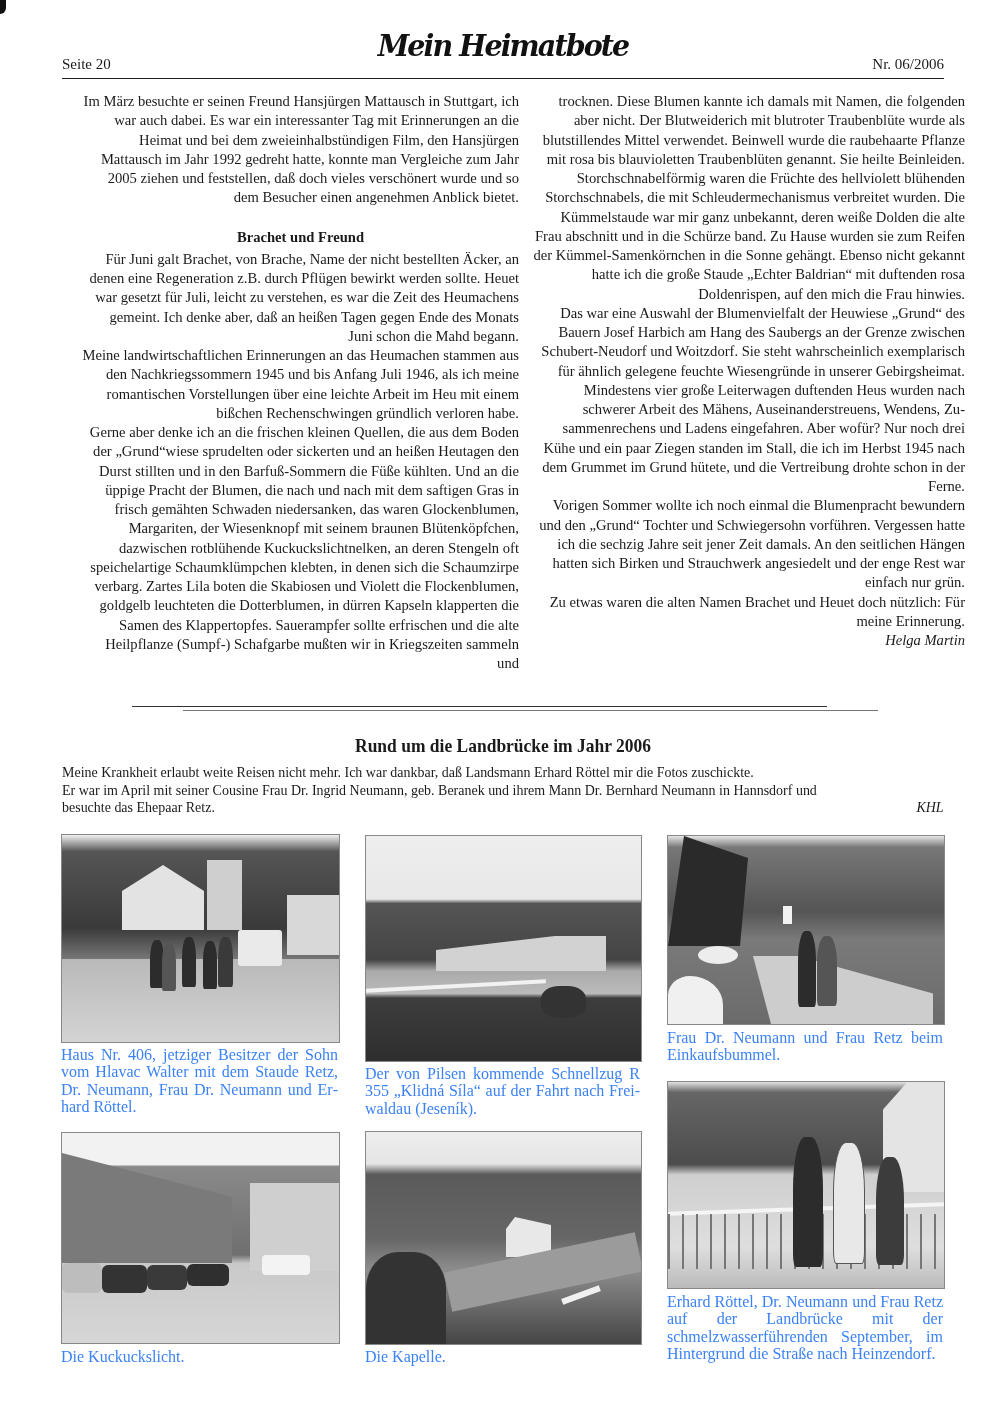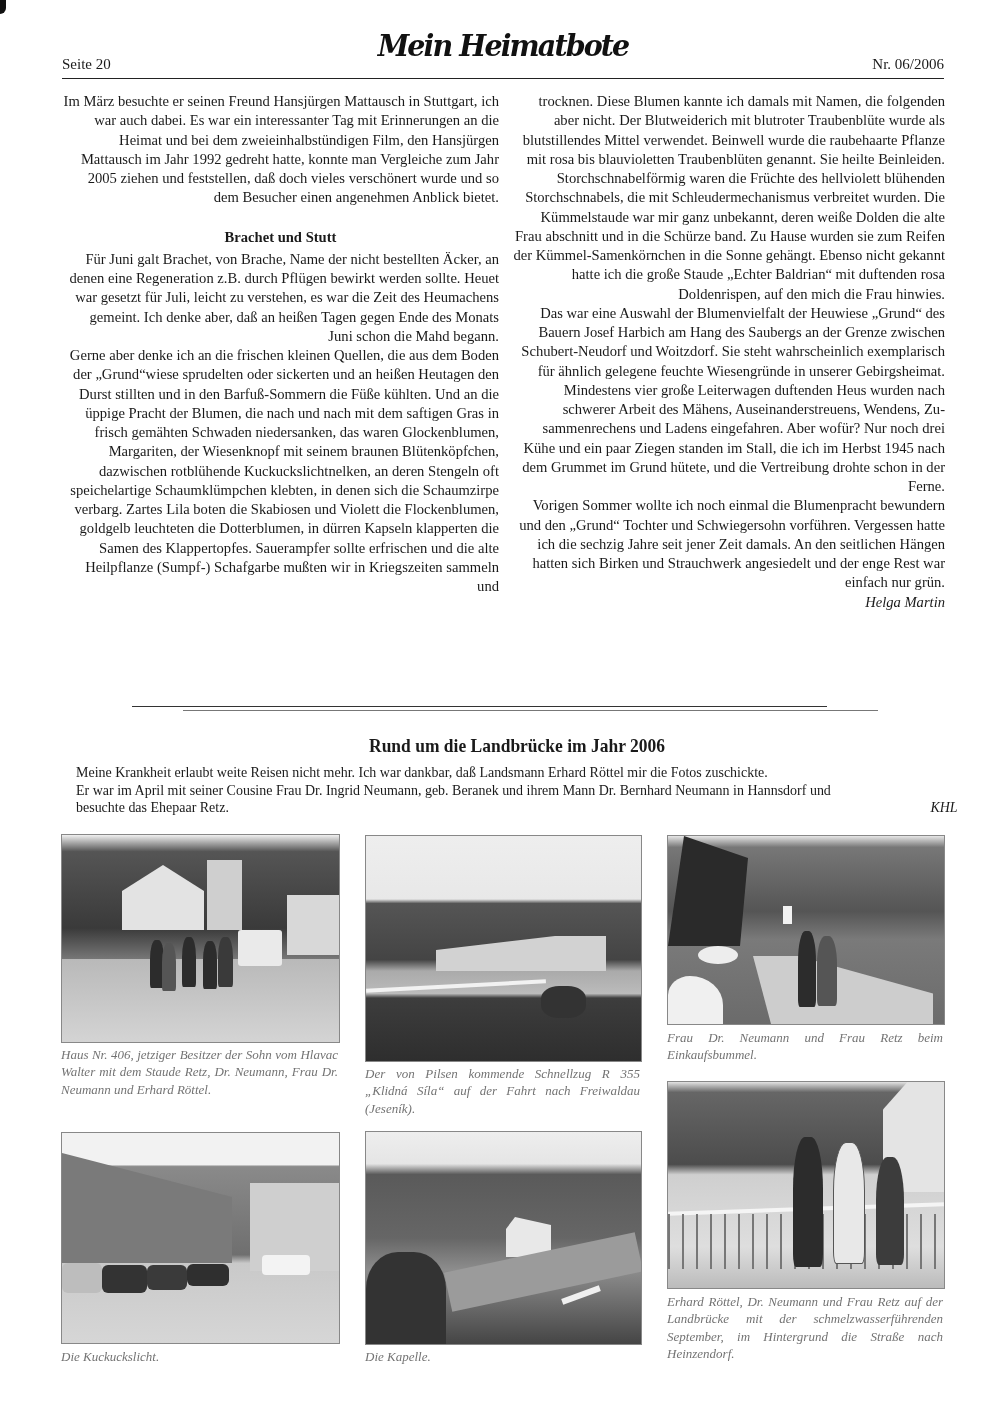--- a/index.html
+++ b/index.html
@@ -9,43 +9,43 @@
                  background: #111; border-bottom-right-radius: 6px; }
   .header { position: absolute; left: 62px; top: 24px; width: 882px; height: 54px;
             border-bottom: 1.5px solid #222; }
   .header .page-no { position: absolute; left: 0; bottom: 5px; font-size: 15px; font-family: Liberation Serif, serif; }
   .header .issue { position: absolute; right: 0; bottom: 5px; font-size: 15px; }
   .header .masthead { position: absolute; left: 0; right: 0; top: 4px; text-align: center;
             font-family: "DejaVu Serif", serif; font-weight: bold; font-style: italic;
             font-size: 30px; letter-spacing: -2px; transform: scaleX(0.95); color: #111; }
 
   .col { position: absolute; top: 92px; width: 437px; font-size: 14.6px; line-height: 19.25px;
-         text-align: justify; hyphens: manual; }
+         text-align: justify; hyphens: manual; margin-left: 20px; }
   .col.left { left: 62px; }
   .col.right { left: 513px; width: 432px; }
   .col p { margin: 0; text-align: right; }
   .col h3 { margin: 20px 0 3px 0; font-size: 14.6px; text-align: center; font-weight: bold; }
   .signature { text-align: right; font-style: italic; }
 
   .rule1 { position: absolute; left: 132px; top: 706px; width: 695px; height: 0;
            border-top: 1.3px solid #333; }
   .rule2 { position: absolute; left: 183px; top: 710px; width: 695px; height: 0;
            border-top: 1.6px solid #777; }
 
-  .article2 { position: absolute; left: 76px; top: 735px; width: 882px; }
+  .article2 { position: absolute; left: 62px; top: 735px; width: 882px; }
   .article2 h2 { margin: 0; text-align: center; font-size: 19px; font-weight: bold;
                  transform: scaleX(0.92); }
   .article2 .intro { margin-top: 7px; font-size: 14.2px; line-height: 17.5px;
                      transform: scaleX(0.985); transform-origin: left; width: 895px; }
   .article2 .intro div { text-align: left; }
   .article2 .intro .last { display: flex; justify-content: space-between; }
   .article2 .intro .last i { font-style: italic; }
   .photo { position: absolute; border: 1px solid #888; overflow: hidden; }
-  .caption { position: absolute; font-style: italic; font-size: 13px; line-height: 17.3px;
-             text-align: justify; color: #737373; }
+  .caption { position: absolute; font-size: 16px; line-height: 17.3px;
+             text-align: justify; color: #3b82f6; }
 
   
   .ph-house { background:
       linear-gradient(180deg, transparent 0%, transparent 60%, #b9b9b9 60%, #d4d4d4 100%),
       radial-gradient(ellipse at 55% 110%, #222 0%, #333 30%, transparent 31%),
       linear-gradient(180deg, #f0f0f0 0%, #555 8%, #3a3a3a 45%, #777 60%); }
   .ph-train { background:
       linear-gradient(180deg, #eeeeee 0%, #e8e8e8 28%, #555 30%, #444 55%, #aaa 60%, #bbb 70%, #3d3d3d 72%, #2e2e2e 100%); }
   .ph-walk { background:
       linear-gradient(180deg, #e6e6e6 0%, #777 6%, #555 40%, #7a7a7a 55%, #6b6b6b 100%); }
@@ -65,30 +65,32 @@
 <div class="corner-mark"></div>
 
 <div class="header">
   <span class="page-no">Seite 20</span>
   <div class="masthead">Mein Heimatbote</div>
   <span class="issue">Nr. 06/2006</span>
 </div>
 
 <div class="col left">
   <p>Im März besuchte er seinen Freund Hansjürgen Mattausch in Stutt­gart, ich war auch dabei. Es war ein interessanter Tag mit Erinnerun­gen an die Heimat und bei dem zweieinhalbstündigen Film, den Hansjürgen Mattausch im Jahr 1992 gedreht hatte, konnte man Ver­gleiche zum Jahr 2005 ziehen und feststellen, daß doch vieles ver­schönert wurde und so dem Besucher einen angenehmen Anblick bietet.</p>
-  <h3>Brachet und Stutt</h3>
+  <h3>Brachet und Freund</h3>
   <p>Für Juni galt Brachet, von Brache, Name der nicht bestellten Äcker, an denen eine Regeneration z.B. durch Pflügen bewirkt werden sollte. Heuet war gesetzt für Juli, leicht zu verstehen, es war die Zeit des Heumachens gemeint. Ich denke aber, daß an heißen Tagen gegen Ende des Monats Juni schon die Mahd begann.</p>
+  <p>Meine landwirtschaftlichen Erinnerungen an das Heumachen stammen aus den Nachkriegssommern 1945 und bis Anfang Juli 1946, als ich meine romantischen Vorstellungen über eine leichte Arbeit im Heu mit einem bißchen Rechenschwingen gründlich verloren habe.</p>
   <p>Gerne aber denke ich an die frischen kleinen Quellen, die aus dem Boden der „Grund“wiese sprudelten oder sickerten und an heißen Heutagen den Durst stillten und in den Barfuß-Sommern die Füße kühlten. Und an die üppige Pracht der Blumen, die nach und nach mit dem saftigen Gras in frisch gemähten Schwaden niedersanken, das waren Glockenblumen, Margariten, der Wiesenknopf mit seinem braunen Blütenköpfchen, dazwischen rotblühende Kuckuckslicht­nelken, an deren Stengeln oft speichelartige Schaumklümpchen klebten, in denen sich die Schaumzirpe verbarg. Zartes Lila boten die Skabiosen und Violett die Flockenblumen, goldgelb leuchteten die Dotterblumen, in dürren Kapseln klapperten die Samen des Klappertopfes. Sauerampfer sollte erfrischen und die alte Heilpflan­ze (Sumpf-) Schafgarbe mußten wir in Kriegszeiten sammeln und</p>
 </div>
 
 <div class="col right">
   <p>trocknen. Diese Blumen kannte ich damals mit Namen, die folgenden aber nicht. Der Blutweiderich mit blutroter Traubenblüte wurde als blutstillendes Mittel verwendet. Beinwell wurde die raubehaarte Pflanze mit rosa bis blauvioletten Traubenblüten genannt. Sie heilte Beinleiden. Storchschnabelförmig waren die Früchte des hellviolett blühenden Storchschnabels, die mit Schleudermechanismus verbrei­tet wurden. Die Kümmelstaude war mir ganz unbekannt, deren weiße Dolden die alte Frau abschnitt und in die Schürze band. Zu Hause wurden sie zum Reifen der Kümmel-Samenkörnchen in die Sonne gehängt. Ebenso nicht gekannt hatte ich die große Staude „Echter Baldrian“ mit duftenden rosa Doldenrispen, auf den mich die Frau hinwies.</p>
   <p>Das war eine Auswahl der Blumenvielfalt der Heuwiese „Grund“ des Bauern Josef Harbich am Hang des Saubergs an der Grenze zwischen Schubert-Neudorf und Woitzdorf. Sie steht wahrscheinlich exemplarisch für ähnlich gelegene feuchte Wiesengründe in unserer Gebirgsheimat.</p>
   <p>Mindestens vier große Leiterwagen duftenden Heus wurden nach schwerer Arbeit des Mähens, Auseinanderstreuens, Wendens, Zu­sammenrechens und Ladens eingefahren. Aber wofür? Nur noch drei Kühe und ein paar Ziegen standen im Stall, die ich im Herbst 1945 nach dem Grummet im Grund hütete, und die Vertreibung drohte schon in der Ferne.</p>
   <p>Vorigen Sommer wollte ich noch einmal die Blumenpracht bewundern und den „Grund“ Tochter und Schwiegersohn vorführen. Vergessen hatte ich die sechzig Jahre seit jener Zeit damals. An den seitlichen Hängen hatten sich Birken und Strauchwerk angesiedelt und der enge Rest war einfach nur grün.</p>
+  <p>Zu etwas waren die alten Namen Brachet und Heuet doch nützlich: Für meine Erinnerung.</p>
   <p class="signature">Helga Martin</p>
 </div>
 
 <div class="rule1"></div>
 <div class="rule2"></div>
 
 <div class="article2">
   <h2>Rund um die Landbrücke im Jahr 2006</h2>
   <div class="intro">
     <div>Meine Krankheit erlaubt weite Reisen nicht mehr. Ich war dankbar, daß Landsmann Erhard Röttel mir die Fotos zuschickte.</div>

